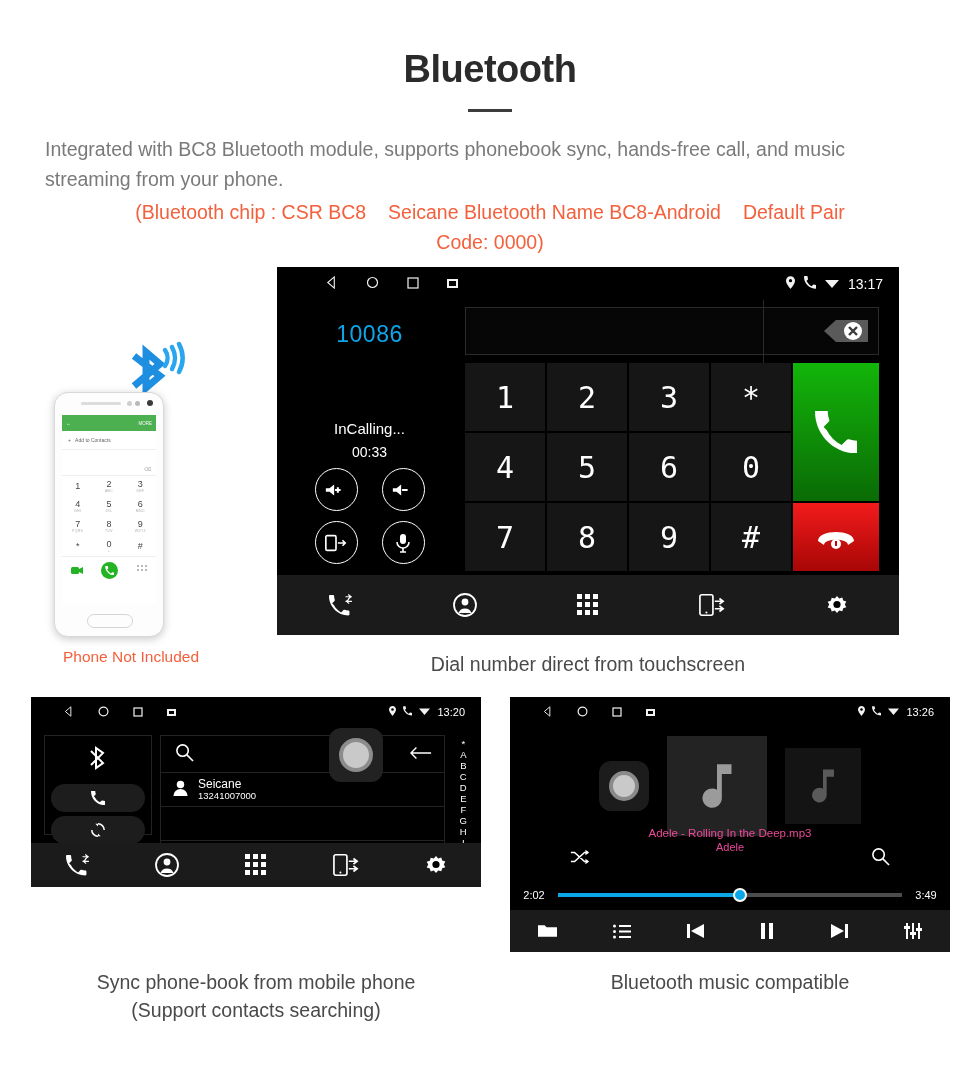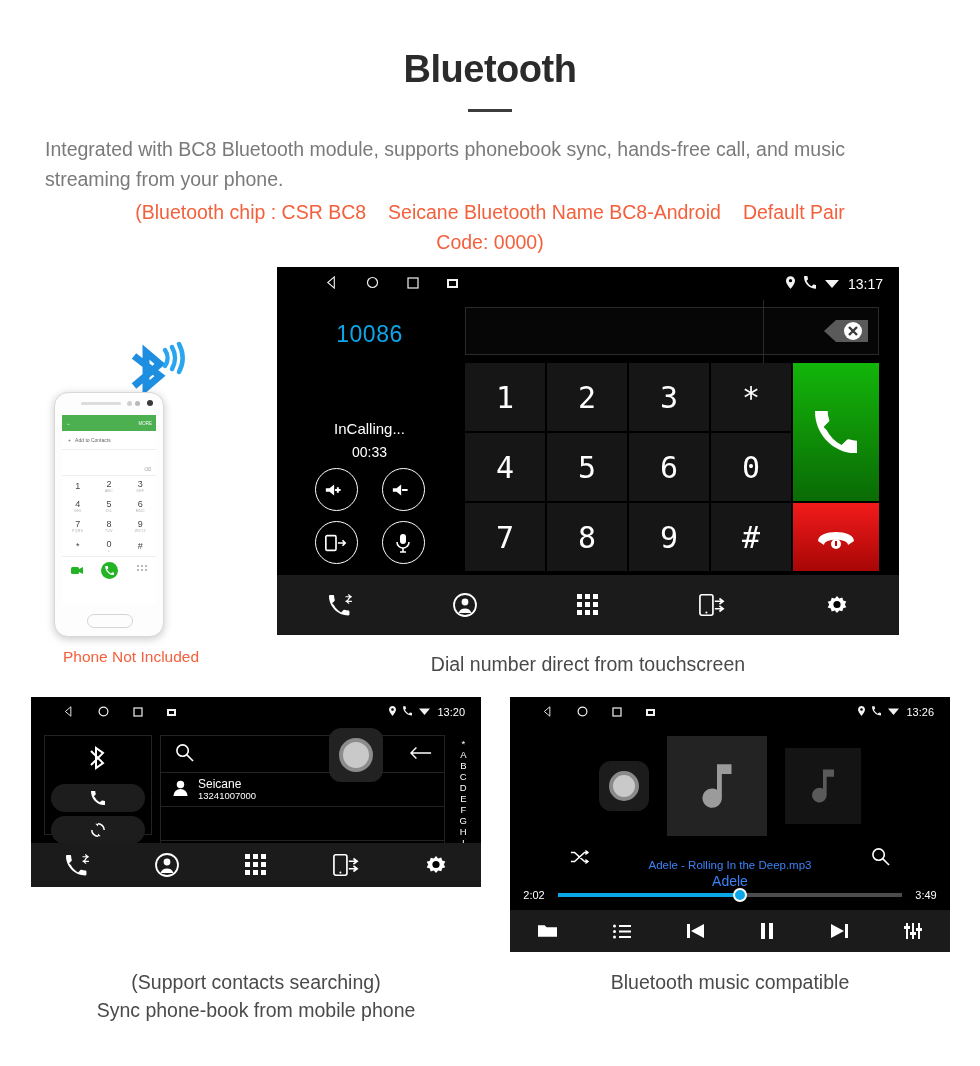--- a/index.html
+++ b/index.html
@@ -154,23 +154,23 @@
              align-items:center; justify-content:space-between; color:#fff; font-size:9.5px; padding:3px 0;}
   #phonebook .navbar{ height:44px; }
 
   
   #music { left:510px; top:697px; width:440px; height:255px; }
   .mu-art-wrap{ position:absolute; left:0; right:0; top:34px; height:110px; display:flex; align-items:center; justify-content:center; gap:18px;}
   .mu-knob{ width:50px;height:50px;border-radius:12px;background:#1c1c1c; display:flex;align-items:center;justify-content:center;}
   .mu-knob i{ width:30px;height:30px;border-radius:50%;background:#c9c9c9;border:4px solid #8a8a8a;display:block;}
   .mu-art{ width:100px;height:100px;background:#232323; display:flex;align-items:center;justify-content:center;}
   .mu-art.small{ width:76px;height:76px;background:#141414;}
-  .mu-meta{ position:absolute; left:0; right:0; top:162px; text-align:center; color:#3b82f6;}
+  .mu-meta{ position:absolute; left:0; right:0; top:130px; text-align:center; color:#ec4899;}
   .mu-meta .t1{ font-size:11.5px; }
-  .mu-meta .t2{ font-size:14px; margin-top:2px;}
+  .mu-meta .t2{ font-size:11px; margin-top:2px;}
   .mu-meta .t3{ font-size:8.5px; margin-top:3px;}
   .mu-shuffle{ position:absolute; left:60px; top:152px;}
   .mu-search{ position:absolute; right:60px; top:150px;}
   .mu-prog{ position:absolute; left:0; right:0; top:192px; display:flex; align-items:center; color:#fff; font-size:11px;}
   .mu-prog .t{ width:48px; text-align:center;}
   .mu-bar{ flex:1; height:4px; background:#4c4c4c; position:relative;}
   .mu-bar .fill{ position:absolute; left:0; top:0; bottom:0; background:#0aa6e8;}
   .mu-bar .dot{ position:absolute; top:-5px; width:14px;height:14px;border-radius:50%;background:#0aa6e8; border:2px solid #fff; transform:translateX(-7px);}
   #music .navbar{ height:42px; }
 </style>
@@ -543,22 +543,22 @@
       </span>
       <span class="nv">
         <svg width="24" height="24" viewBox="0 0 24 24">
           <path d="M12 1 l2.2 2.4 3.1-.9 .9 3.1 3.1 .9-1.5 2.9 1.5 2.9-3.1 .9-.9 3.1-3.1-.9L12 18l-2.2-2.4-3.1 .9-.9-3.1-3.1-.9 1.5-2.9L2.7 6.7l3.1-.9 .9-3.1 3.1 .9z" fill="#fff" transform="translate(0,2)"></path>
           <circle cx="12" cy="11.5" r="3.6" fill="#000"></circle>
         </svg>
       </span>
     </div>
 </div>
 <div class="cap" style="left:31px; top:968px; width:450px;">
+  <div>Sync phone-book from mobile phone</div>
   <div>(Support contacts searching)</div>
-  <div>Sync phone-book from mobile phone</div>
 </div>
 
 <div id="music" class="screen">
   <div class="statusbar">
     <div class="sb-left" style="gap:24px;margin-left:32px;">
       <span class="sb-ic"><svg width="11" height="11" viewBox="0 0 14 14">
             <path d="M10 1 L3 7 L10 13 Z" fill="none" stroke="#fff" stroke-width="1.2"></path>
           </svg></span>
       <span class="sb-ic"><svg width="11" height="11">
             <circle cx="5.5" cy="5.5" r="4.4" fill="none" stroke="#fff" stroke-width="1.2"></circle>

